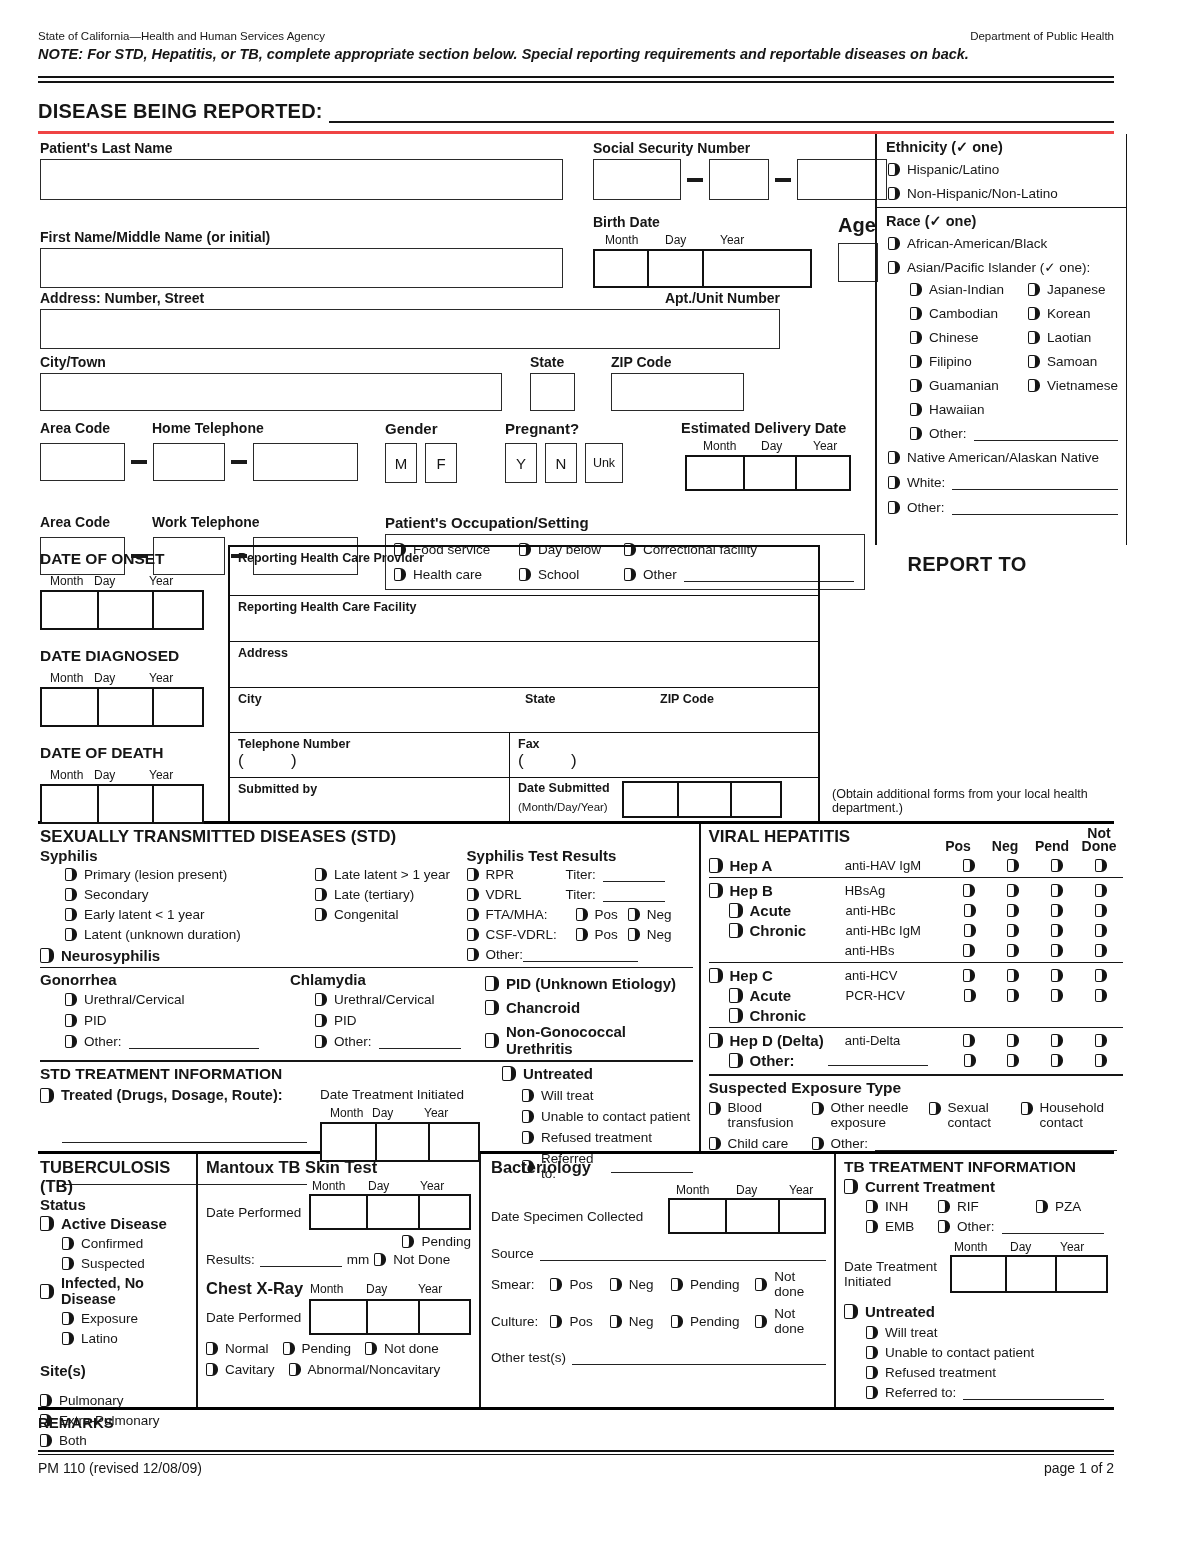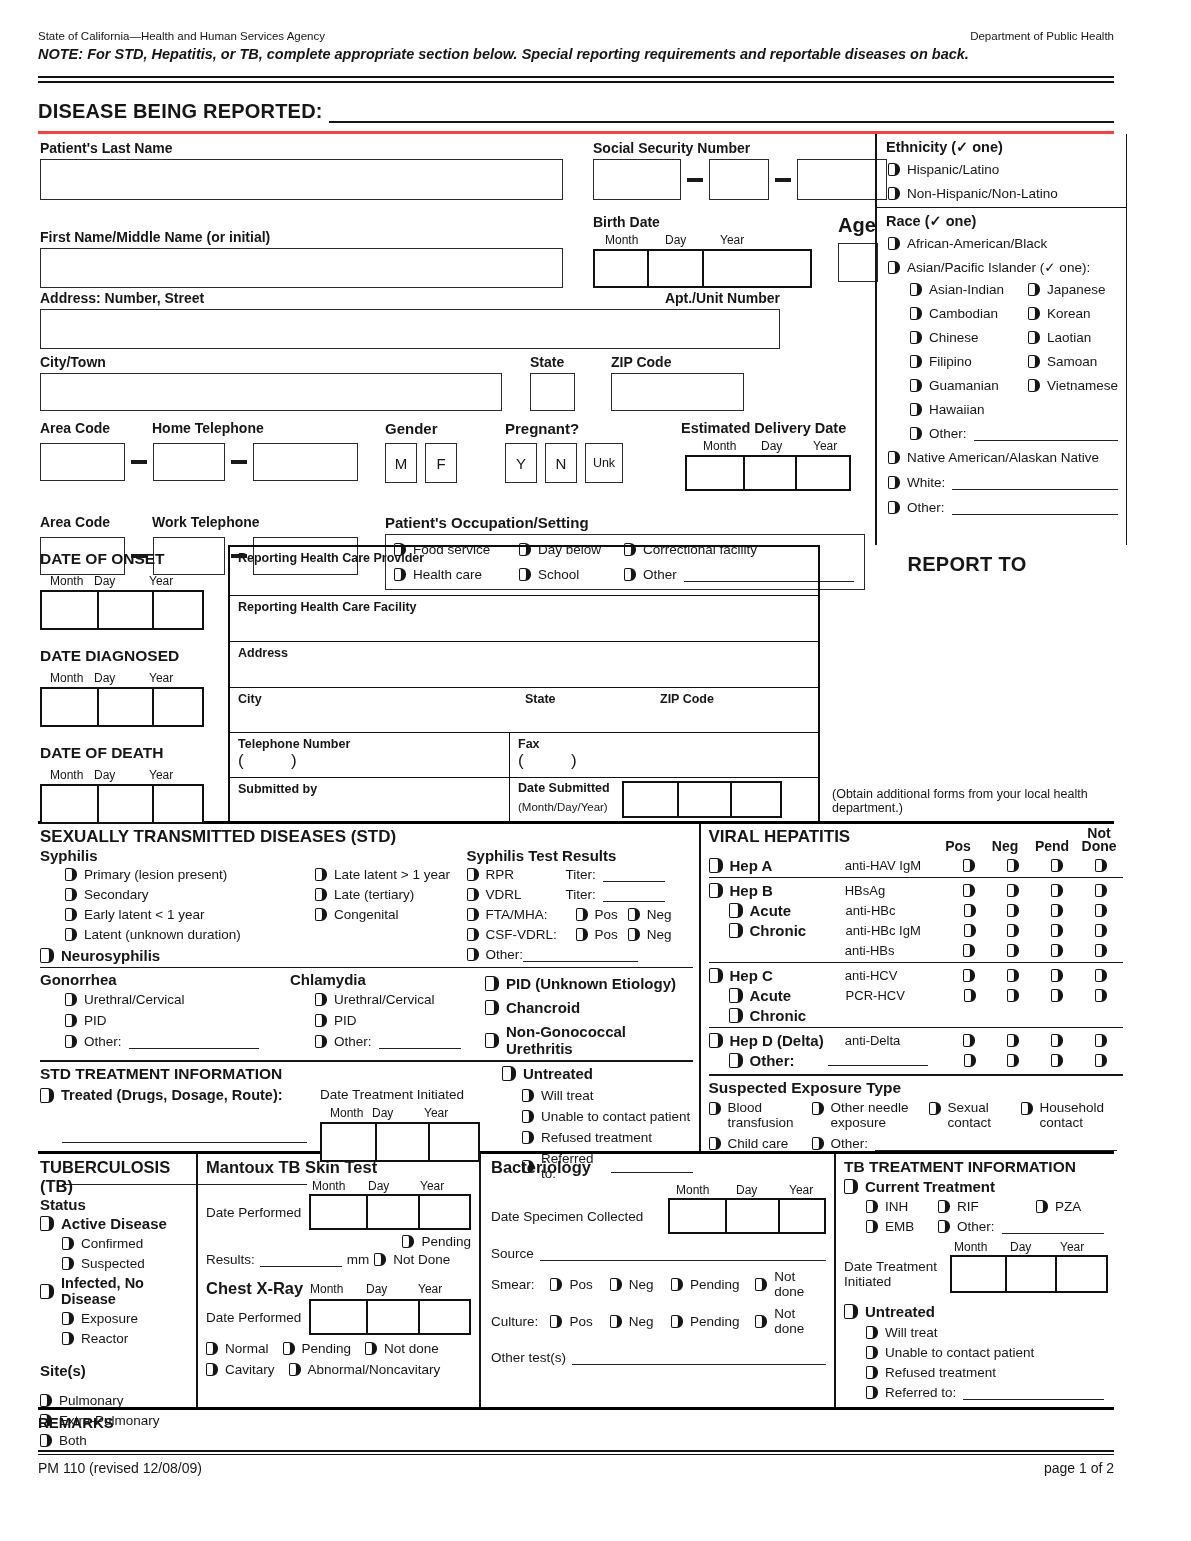--- a/index.html
+++ b/index.html
@@ -885,21 +885,21 @@
             <span class="cb"></span>
             <span>Infected, No Disease</span>
           </div>
       <div style="margin:4px 0 0 22px;display:flex;flex-direction:column;gap:5px;">
         <span class="cbi">
               <span class="cb"></span>
               <span>Exposure</span>
             </span>
         <span class="cbi">
               <span class="cb"></span>
-              <span>Reactor</span>
+              <span>Latino</span>
             </span>
       </div>
       <div class="sub-title" style="margin-top:16px;">Site(s)</div>
       <div style="margin-top:14px;display:flex;flex-direction:column;gap:5px;">
         <span class="cbi">
               <span class="cb"></span>
               <span>Pulmonary</span>
             </span>
         <span class="cbi">
               <span class="cb"></span>

